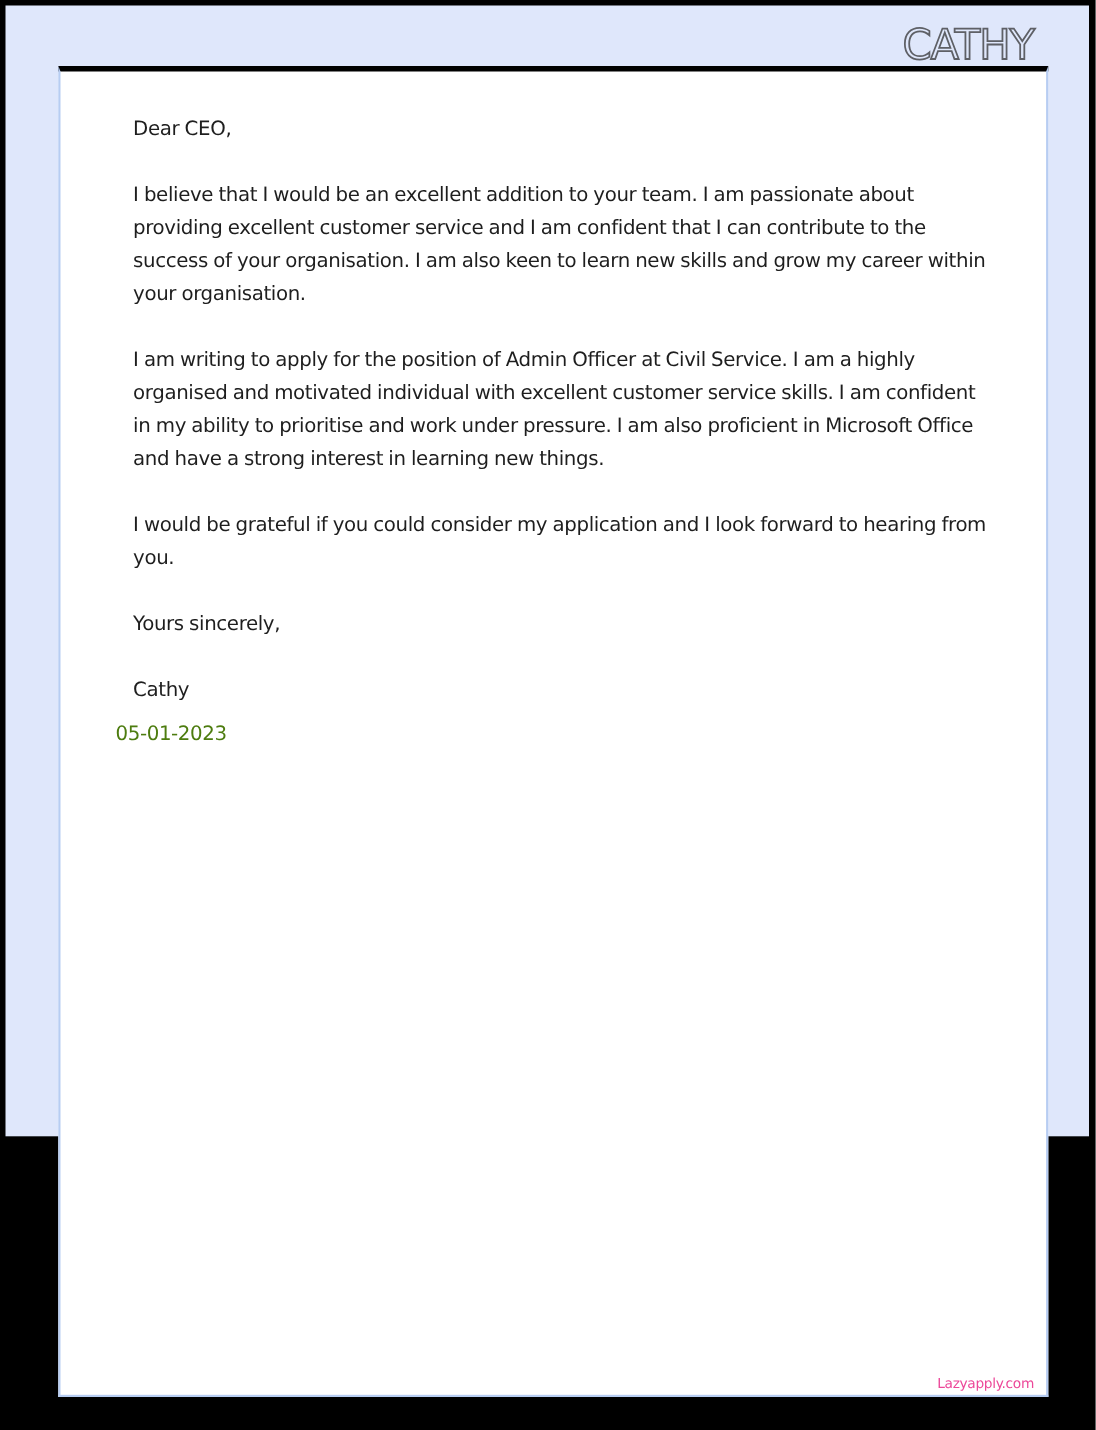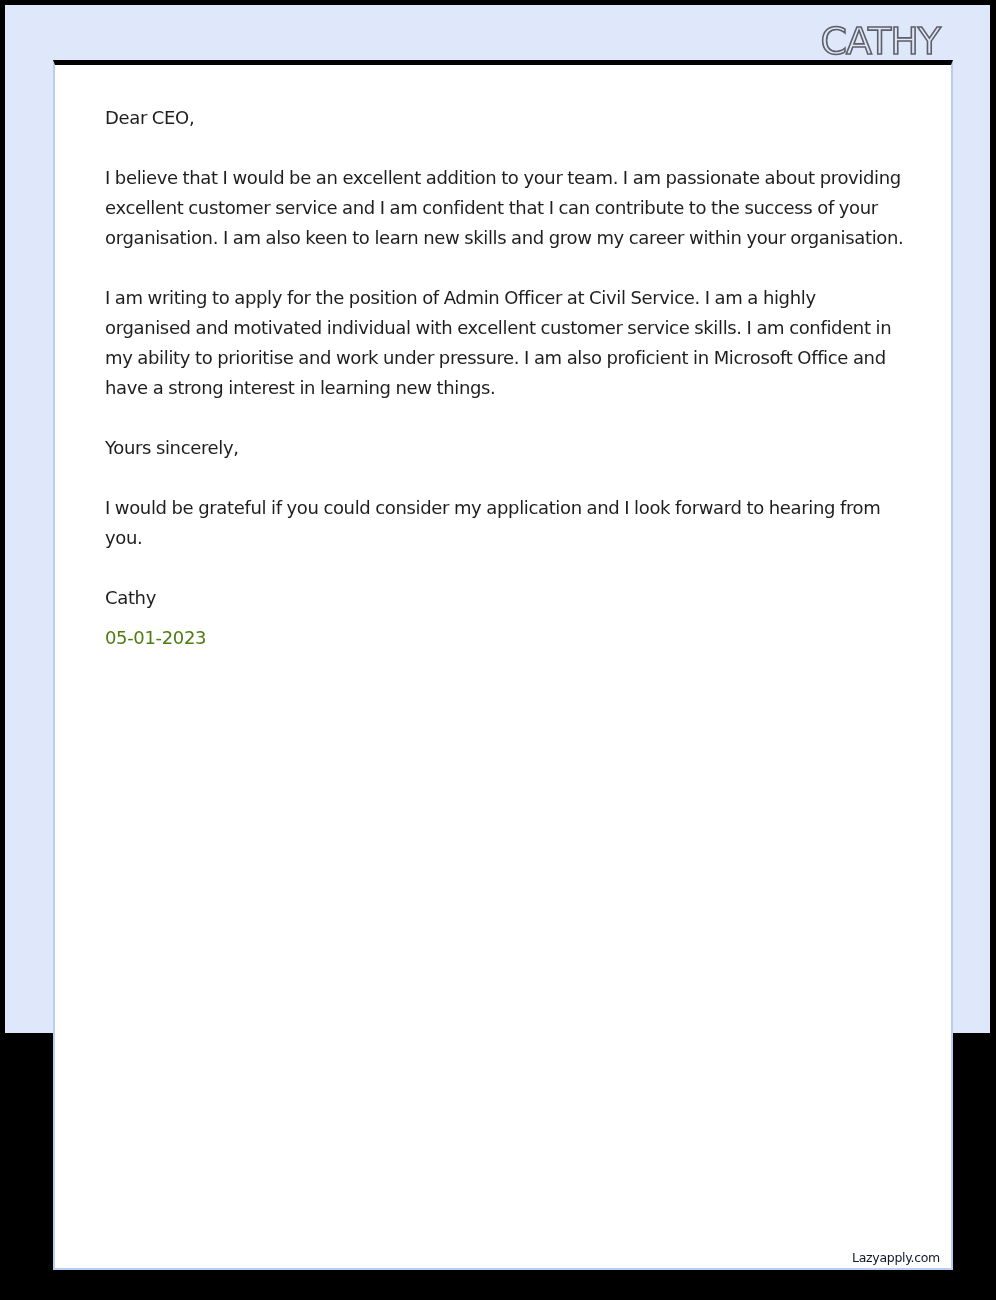--- a/index.html
+++ b/index.html
@@ -54,53 +54,53 @@
       top: 38px;
       width: 800px;
       font-family: "DejaVu Sans", sans-serif;
       font-size: 18px;
       line-height: 30px;
       color: #1e1e1e;
       letter-spacing: -0.35px;
       word-spacing: -0.5px;
     }
     .letter p {
-      margin: 0 0 30px 0;
+      margin: 0 0 30px 16px;
     }
     .letter p.sig {
       margin-bottom: 10px;
     }
     .letter .date {
       color: #4d7c0f;
       margin: 0;
     }
     .footer-brand {
       position: absolute;
       right: 11px;
       bottom: 2px;
       font-family: "DejaVu Sans", sans-serif;
       font-size: 12.5px;
       line-height: 16px;
-      color: #0f172a;
+      color: #ec4899;
       letter-spacing: -0.3px;
       text-align: right;
     }
   </style>
 </head>
 <body>
 
 <div class="frame">
   <h1 class="header-name">CATHY</h1>
 
   <div class="paper">
     <div class="letter">
       <p>Dear CEO,</p>
       <p>I believe that I would be an excellent addition to your team. I am passionate about providing excellent customer service and I am confident that I can contribute to the success of your organisation. I am also keen to learn new skills and grow my career within your organisation.</p>
       <p>I am writing to apply for the position of Admin Officer at Civil Service. I am a highly organised and motivated individual with excellent customer service skills. I am confident in my ability to prioritise and work under pressure. I am also proficient in Microsoft Office and have a strong interest in learning new things.</p>
+      <p>I would be grateful if you could consider my application and I look forward to hearing from you.</p>
       <p>Yours sincerely,</p>
-      <p>I would be grateful if you could consider my application and I look forward to hearing from you.</p>
       <p class="sig">Cathy</p>
       <p class="date">05-01-2023</p>
     </div>
 
     <div class="footer-brand">Lazyapply.com</div>
   </div>
 </div>
 
 </body></html>

